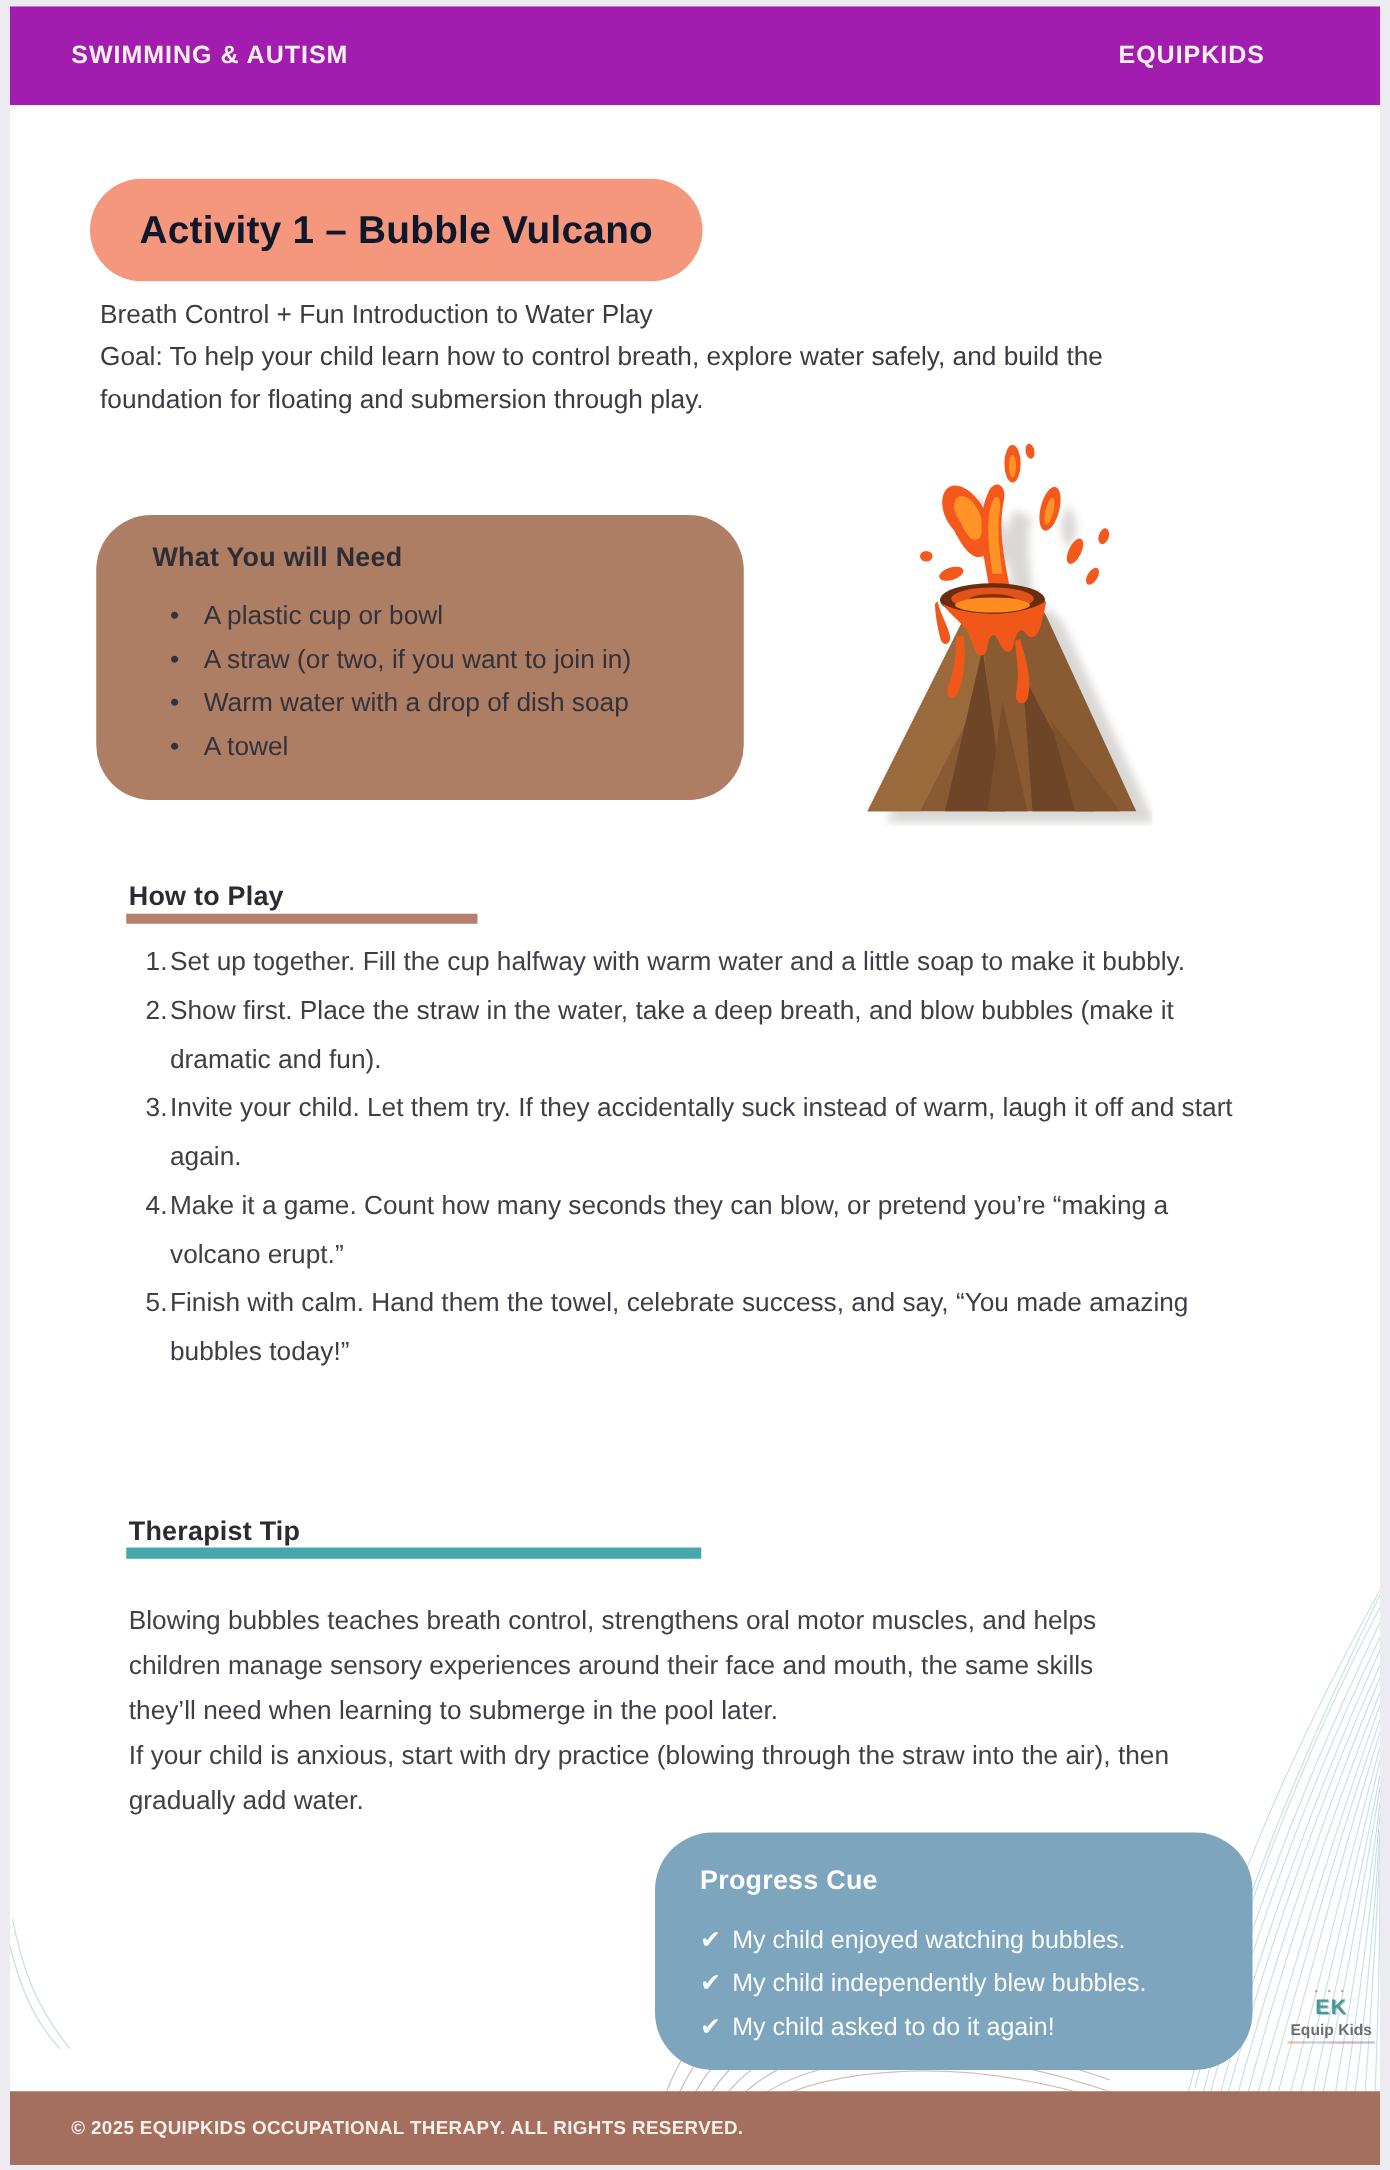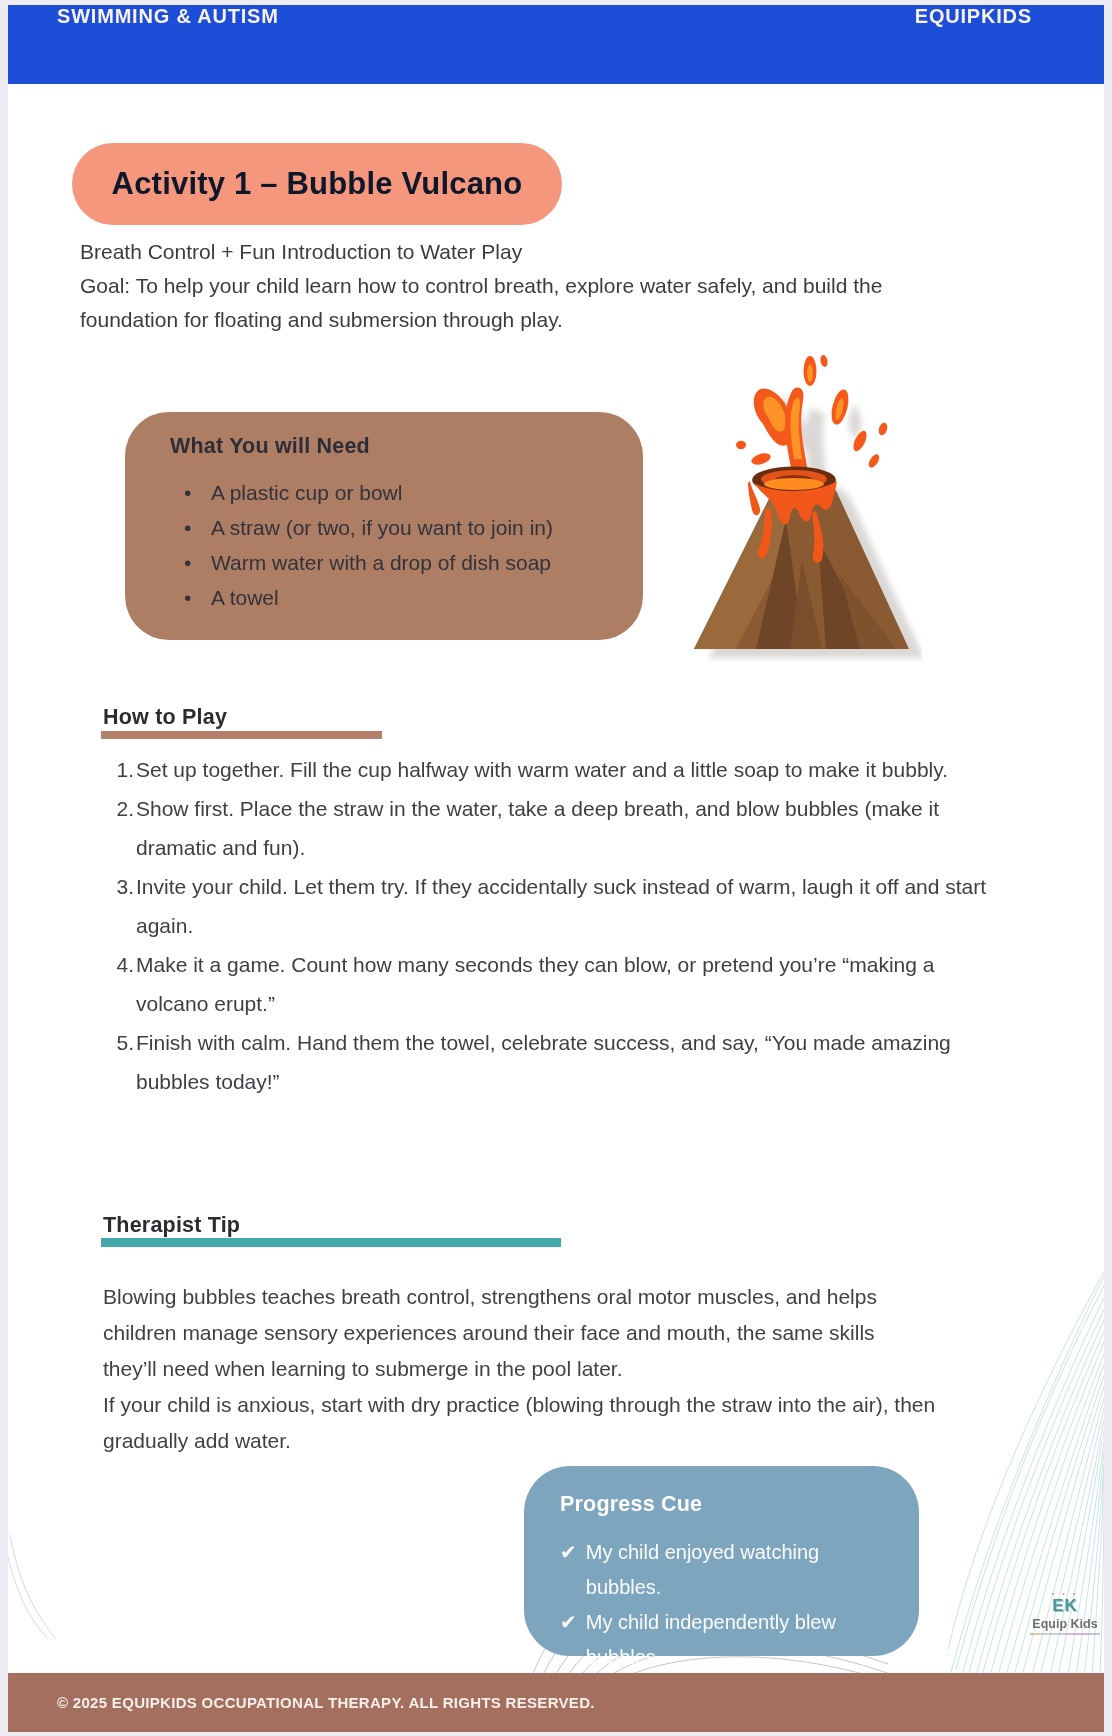--- a/index.html
+++ b/index.html
@@ -9,22 +9,22 @@
     font-family:"Liberation Sans",sans-serif;
     -webkit-font-smoothing:antialiased;
   }
   .page{
     position:absolute;left:8px;top:5px;width:1096px;height:1727px;
     background:#ffffff;overflow:hidden;
   }
   
   .topbar{
     position:absolute;left:0;top:0;width:100%;height:79px;
-    background:#1d4ed8;display:flex;align-items:flex-start;justify-content:space-between;
-    padding:0 72px 0 49px;box-sizing:border-box;
+    background:#a21caf;display:flex;align-items:center;justify-content:space-between;
+    padding:0 92px 0 49px;box-sizing:border-box;
   }
   .topbar .bar-text{
     color:#f8f1ec;font-weight:bold;font-size:20px;letter-spacing:.8px;
   }
   .footbar{
     position:absolute;left:0;top:1668px;width:100%;height:59px;
     background:#a56f5f;display:flex;align-items:center;
     padding-left:49px;box-sizing:border-box;z-index:6;text-align:center;
   }
   .footbar .bar-text{color:#f7f0ea;font-weight:bold;font-size:15px;letter-spacing:.3px;}
@@ -39,21 +39,20 @@
   .intro{
     position:absolute;left:72px;top:230px;width:884px;
     font-size:21px;line-height:34px;color:#3c3b42;
   }
   .intro p{margin:0;}
   
   .materials-box{
     position:absolute;left:69px;top:407px;width:518px;height:228px;
     background:#ad7d64;border-radius:44px;box-sizing:border-box;
     padding:22px 34px 0 45px;
-    margin-left:48px;
   }
   .materials-box h3{margin:0 0 16px 0;font-size:21.5px;color:#2e2d35;letter-spacing:.2px;}
   .materials-box ul{list-style:none;margin:0;padding:0;}
   .materials-box li{
     position:relative;padding-left:41px;font-size:21px;line-height:35px;color:#33323b;
   }
   .materials-box li .dot{position:absolute;left:14px;top:0;}
   
   .section-h{
     position:absolute;font-size:21.5px;font-weight:bold;color:#2c2b31;letter-spacing:.2px;
@@ -74,21 +73,21 @@
     content:counter(step) ".";
     position:absolute;left:0;top:0;width:28px;text-align:right;
   }
   
   .tip-text{position:absolute;left:95px;top:1274px;font-size:21px;line-height:36px;color:#403f46;}
   .tip-text p{margin:0;}
   #tip-p1{width:800px;}
   #tip-p2{width:862px;}
   
   .cue-box{
-    position:absolute;left:516px;top:1461px;width:395px;height:190px;
+    position:absolute;left:516px;top:1461px;width:478px;height:190px;
     background:#7ea5be;border-radius:46px;box-sizing:border-box;
     padding:26px 24px 0 36px;z-index:5;
   }
   .cue-box h3{margin:0 0 18px 0;font-size:21.5px;color:#fdfdfd;letter-spacing:.2px;}
   .cue-row{display:flex;gap:9px;font-size:20px;line-height:35px;color:#fbfcfd;}
   .cue-row .check{flex:0 0 auto;}
   
   .deco{position:absolute;pointer-events:none;}
   #arcs{left:520px;top:1495px;z-index:1;}
   #fan{left:940px;top:1265px;z-index:1;}

